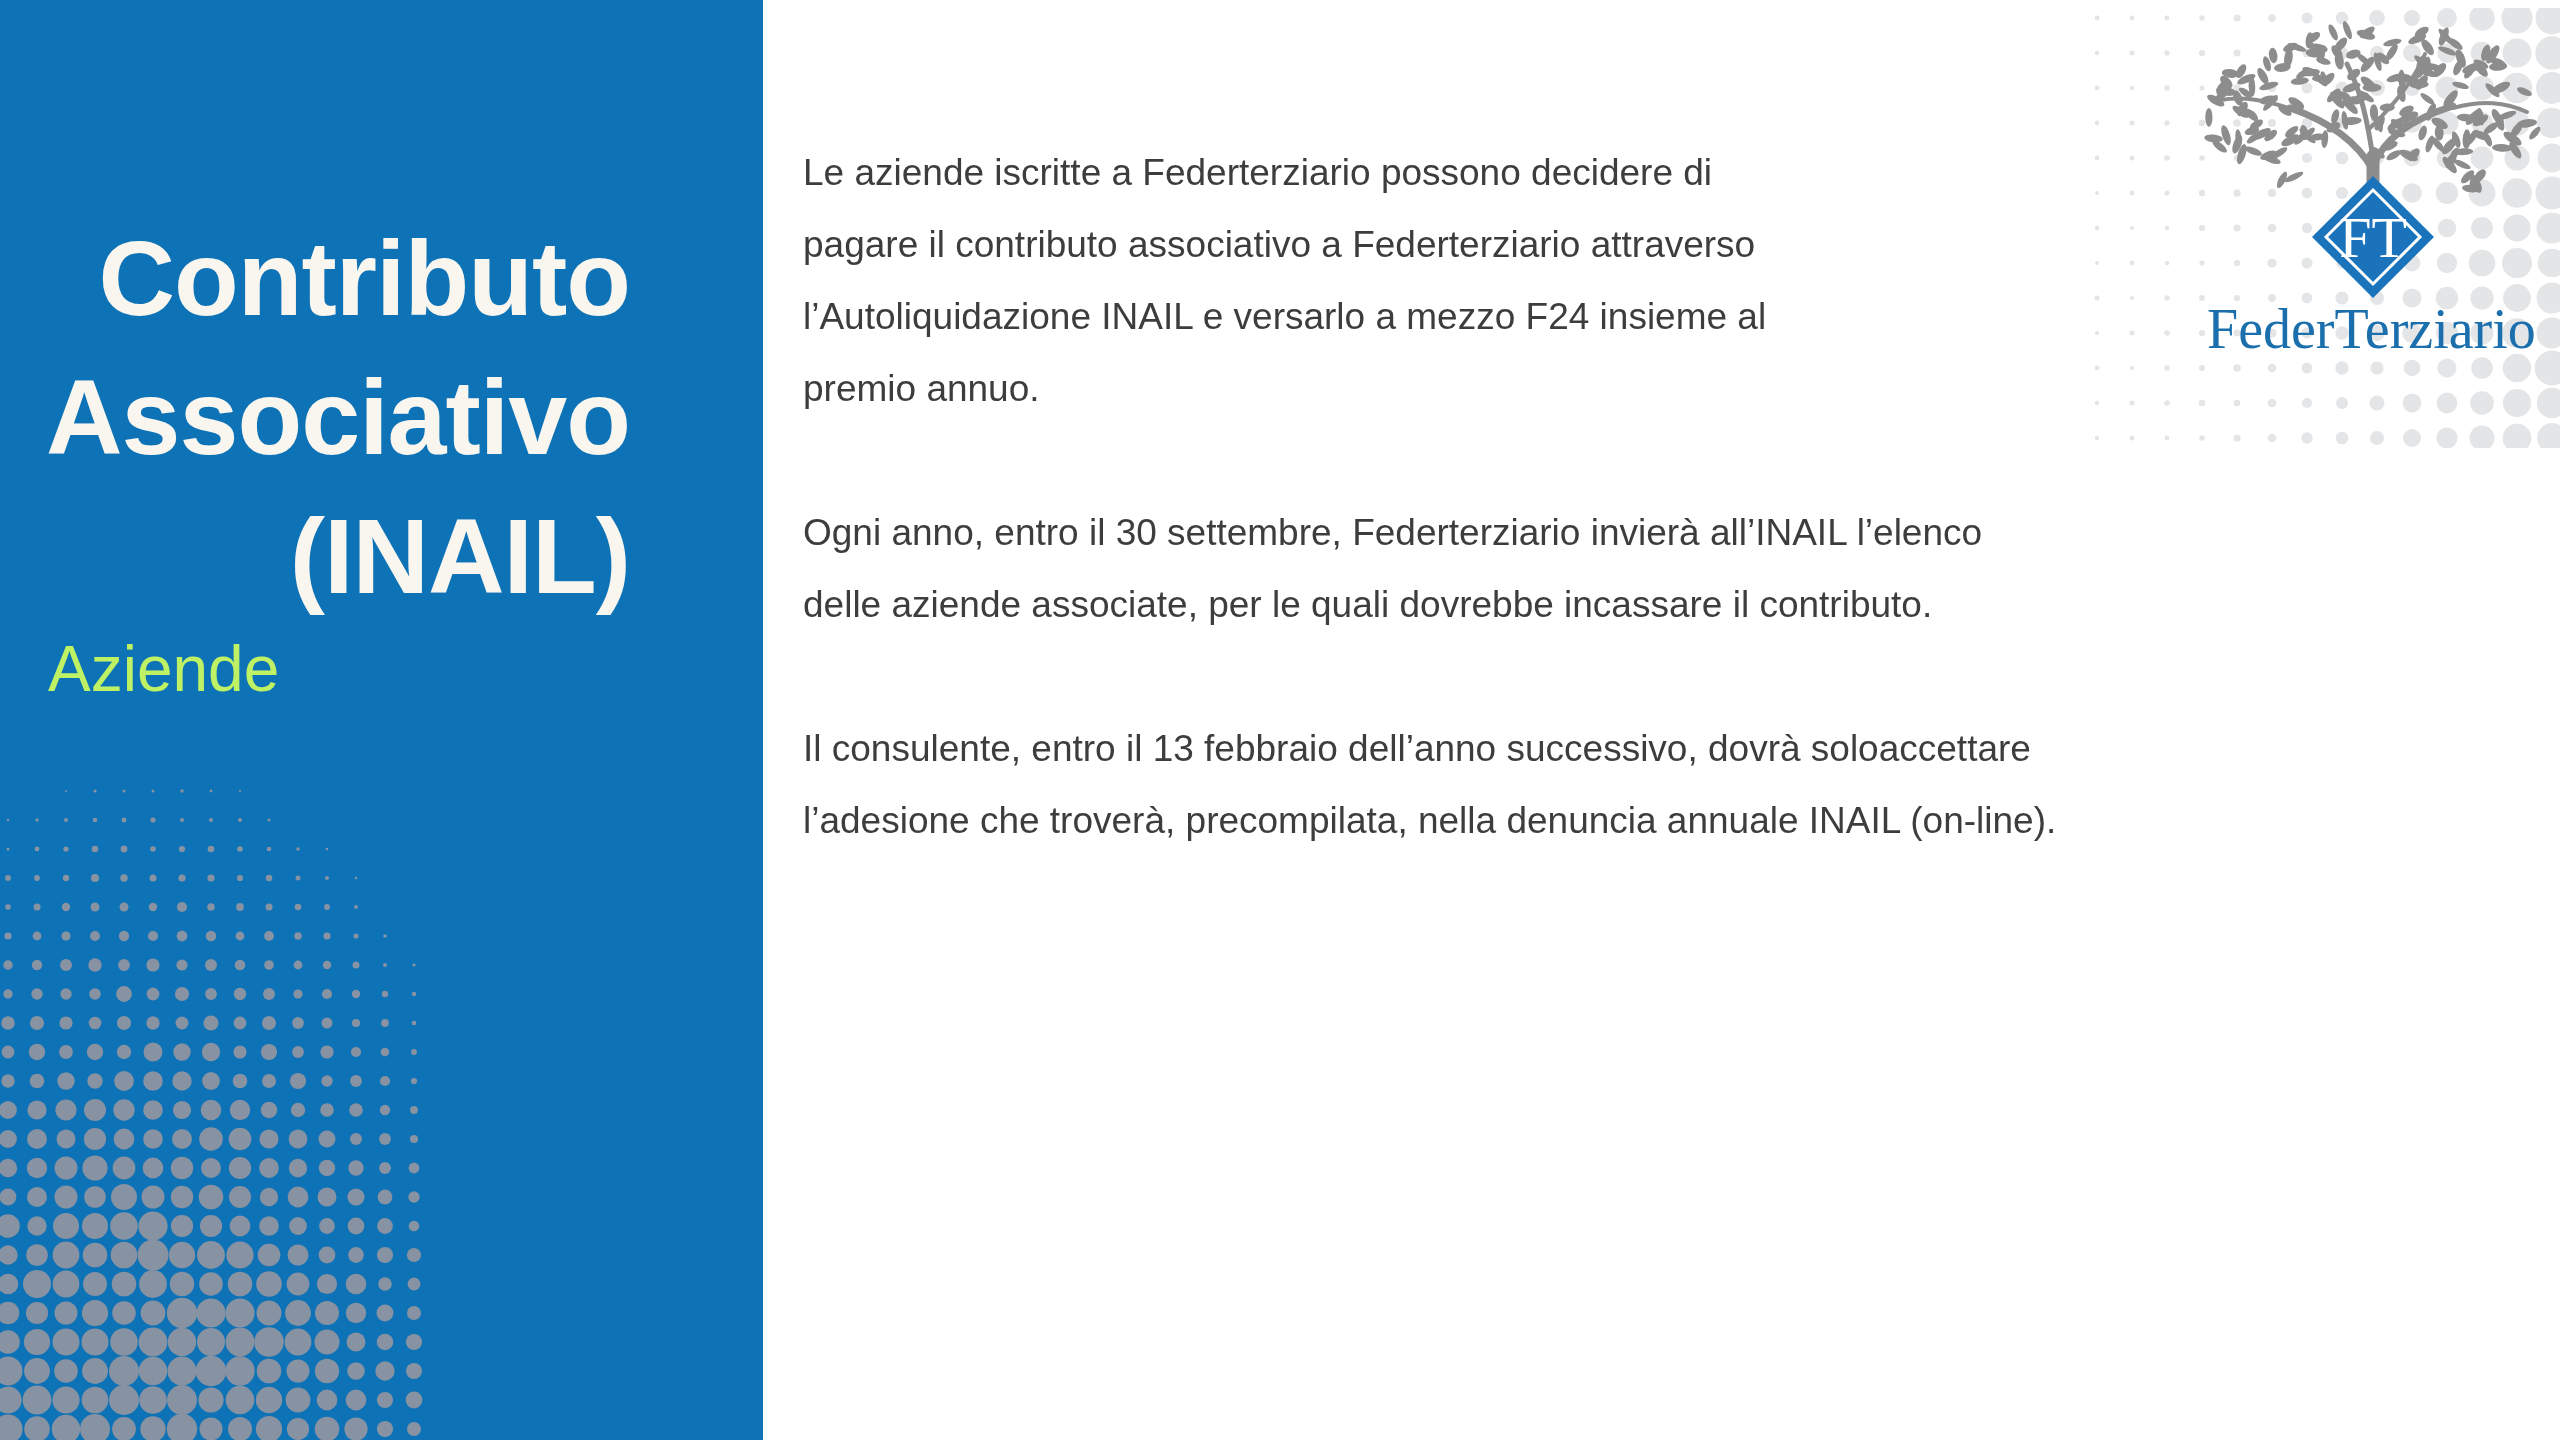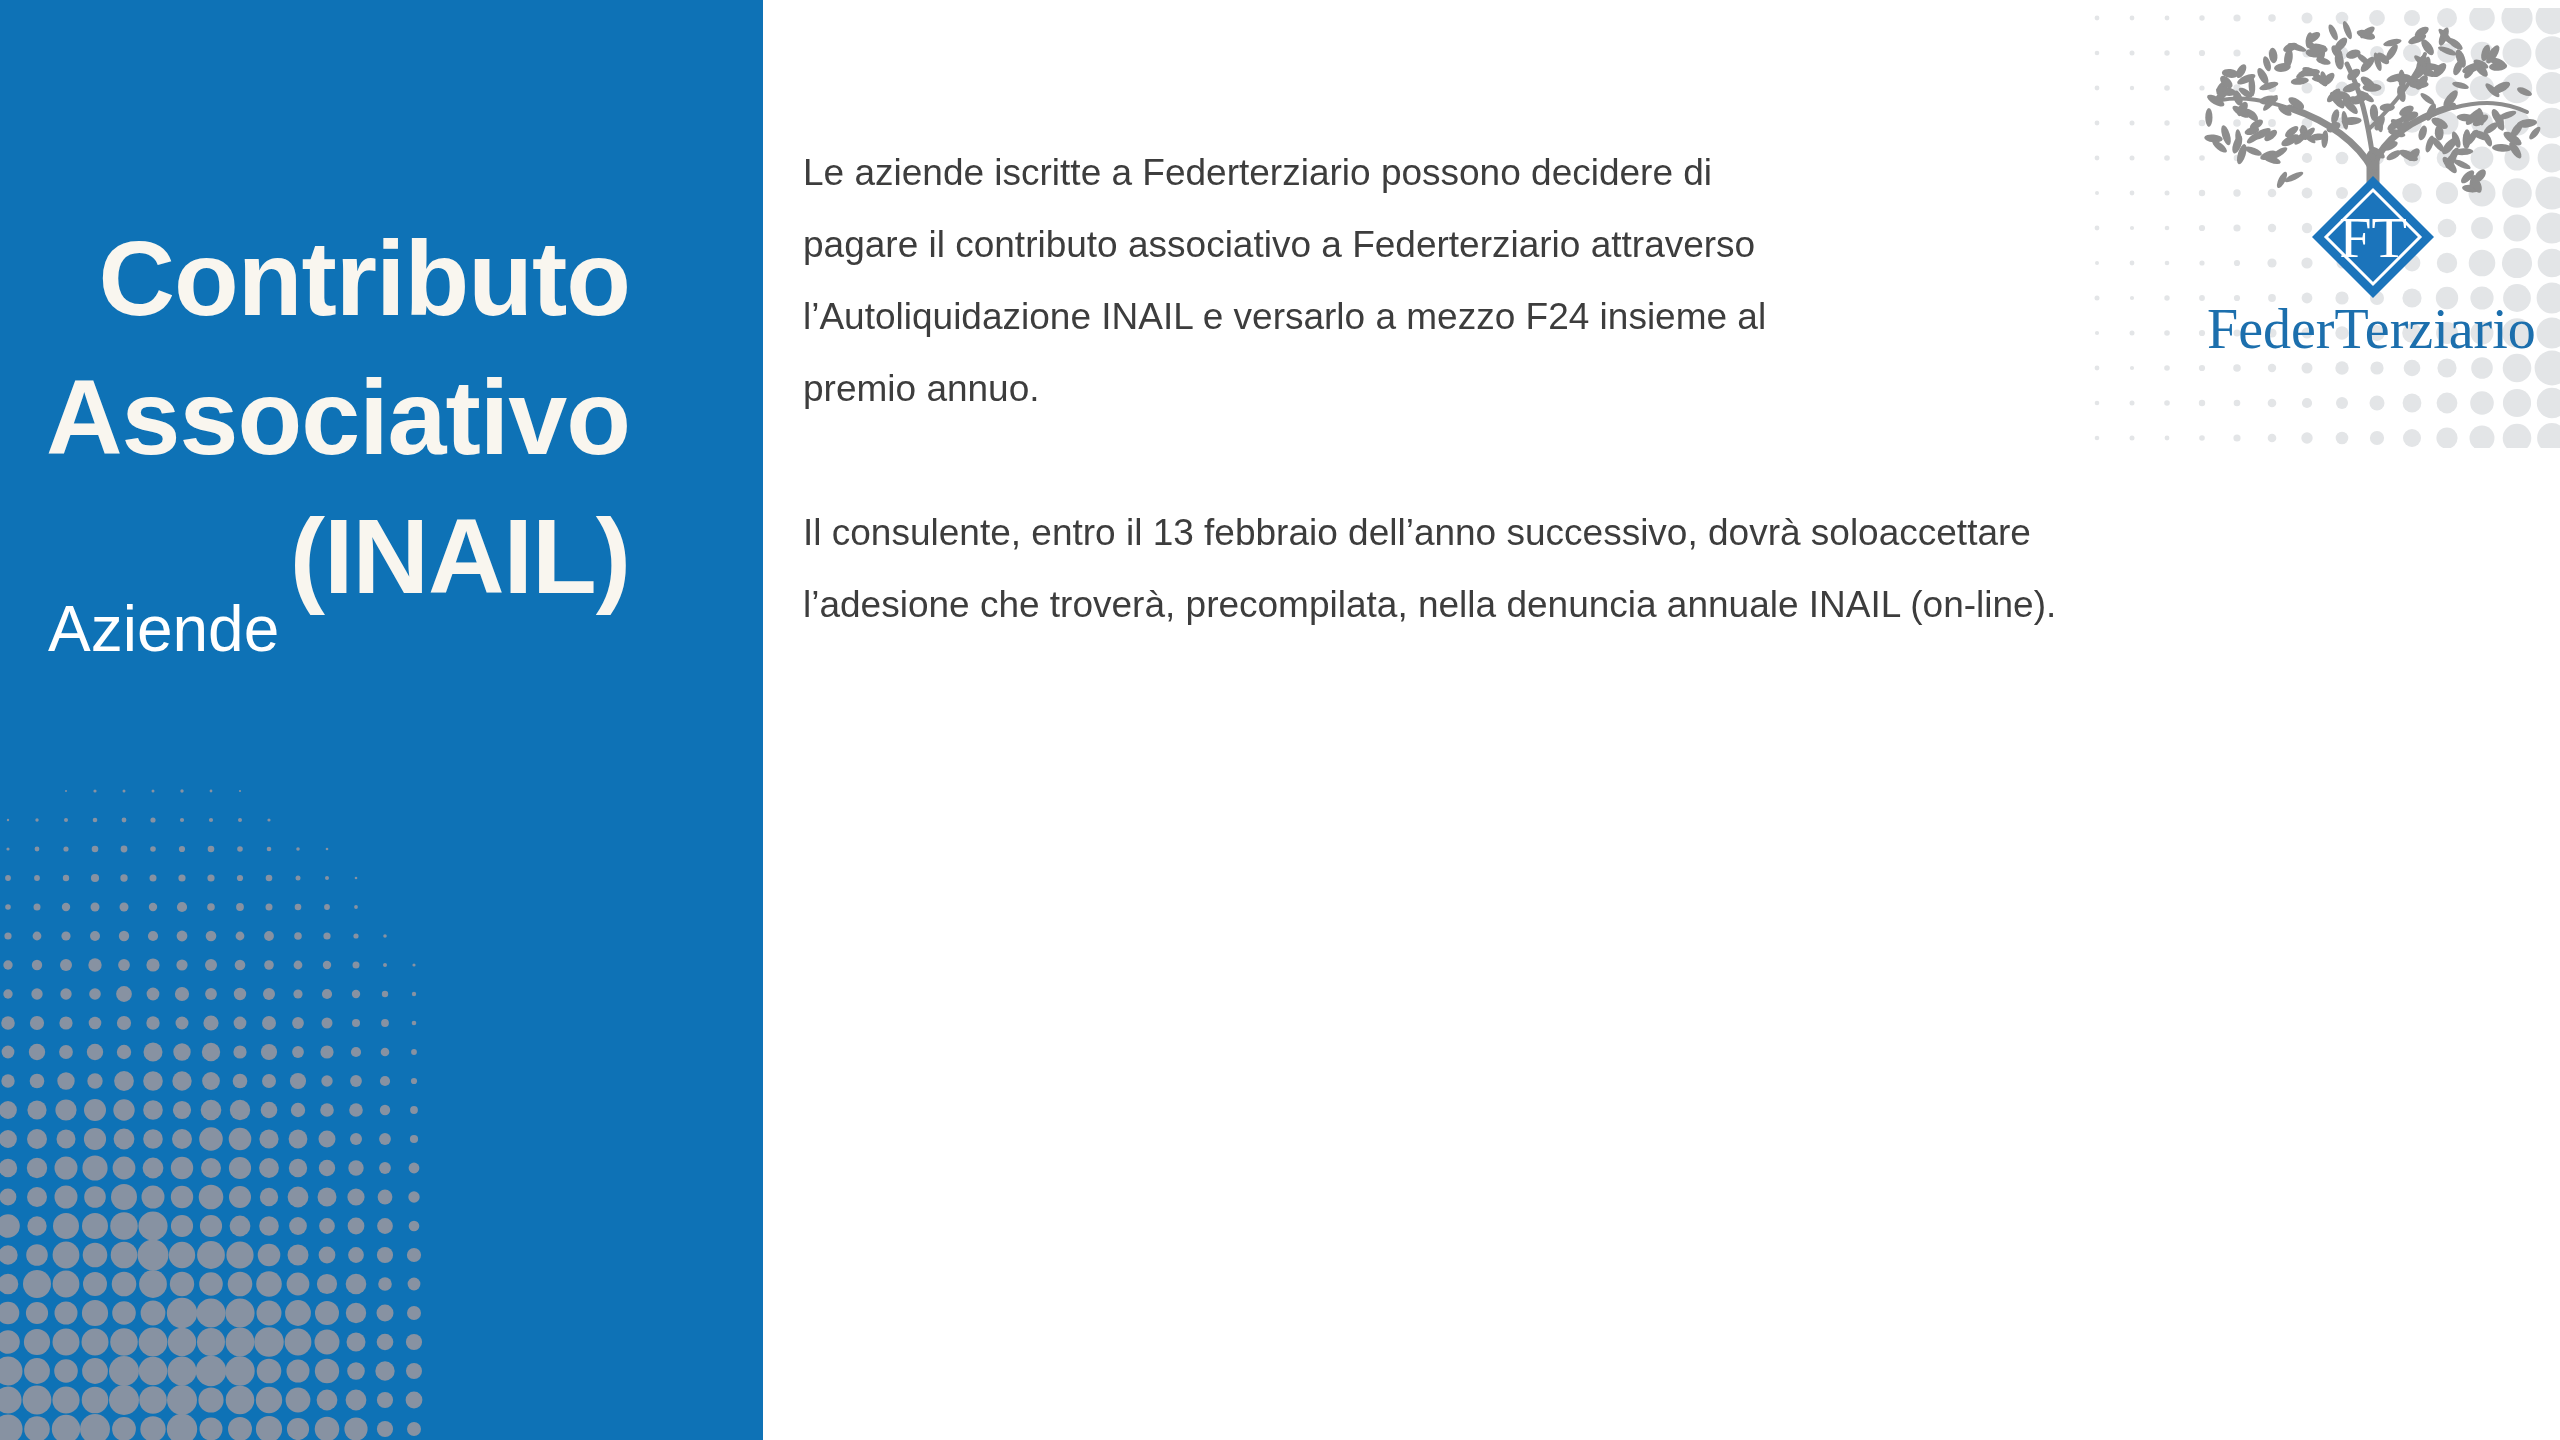--- a/index.html
+++ b/index.html
@@ -21,21 +21,21 @@
   .logo{position:absolute;left:2085px;top:8px;width:475px;height:440px;}
   .logo svg{display:block;}
 </style>
 </head>
 <body>
 
 <aside class="sidebar" style="background: rgb(14, 114, 182);">
   <h1 class="sidebar-title" style="color: rgb(249, 246, 239); text-align: right;">Contributo
 Associativo
 (INAIL)</h1>
-  <div class="sidebar-subtitle" style="color: #ffffff;">Aziende</div>
+  <div class="sidebar-subtitle" style="color: #bef264; margin-top: 40px;">Aziende</div>
   <svg class="sidebar-dots" viewBox="0 0 432 720" width="432" height="720">
       <circle cx="66.0" cy="71.0" r="1.0" fill="#8792a2"></circle>
       <circle cx="95.0" cy="71.0" r="1.6" fill="#8792a2"></circle>
       <circle cx="124.0" cy="71.0" r="1.5" fill="#8792a2"></circle>
       <circle cx="153.0" cy="71.0" r="1.5" fill="#8792a2"></circle>
       <circle cx="182.0" cy="71.0" r="1.7" fill="#8792a2"></circle>
       <circle cx="211.0" cy="71.0" r="1.4" fill="#8792a2"></circle>
       <circle cx="240.0" cy="71.0" r="1.1" fill="#8792a2"></circle>
       <circle cx="8.0" cy="100.0" r="1.2" fill="#8792a2"></circle>
       <circle cx="37.0" cy="100.0" r="1.7" fill="#8792a2"></circle>
@@ -355,20 +355,22 @@
       <circle cx="385.0" cy="709.0" r="8.1" fill="#8792a2"></circle>
       <circle cx="414.0" cy="709.0" r="7.0" fill="#8792a2"></circle>
     </svg>
 </aside>
 
 <main class="content" style="color: rgb(61, 61, 61);">
   <p class="para">Le aziende iscritte a Federterziario possono decidere di
 pagare il contributo associativo a Federterziario attraverso
 l’Autoliquidazione INAIL e versarlo a mezzo F24 insieme al
 premio annuo.</p>
+  <p class="para gap">Ogni anno, entro il 30 settembre, Federterziario invierà all’INAIL l’elenco
+delle aziende associate, per le quali dovrebbe incassare il contributo.</p>
   <p class="para gap">Il consulente, entro il 13 febbraio dell’anno successivo, dovrà soloaccettare
 l’adesione che troverà, precompilata, nella denuncia annuale INAIL (on-line).</p>
 </main>
 
 <div class="logo">
   <svg viewBox="0 0 475 440" width="475" height="440">
     <g id="logo-dots">
         <circle cx="12.0" cy="10.0" r="2.4" fill="#e3e5e7"></circle>
         <circle cx="47.0" cy="10.0" r="2.4" fill="#e3e5e7"></circle>
         <circle cx="82.0" cy="10.0" r="2.4" fill="#e3e5e7"></circle>

